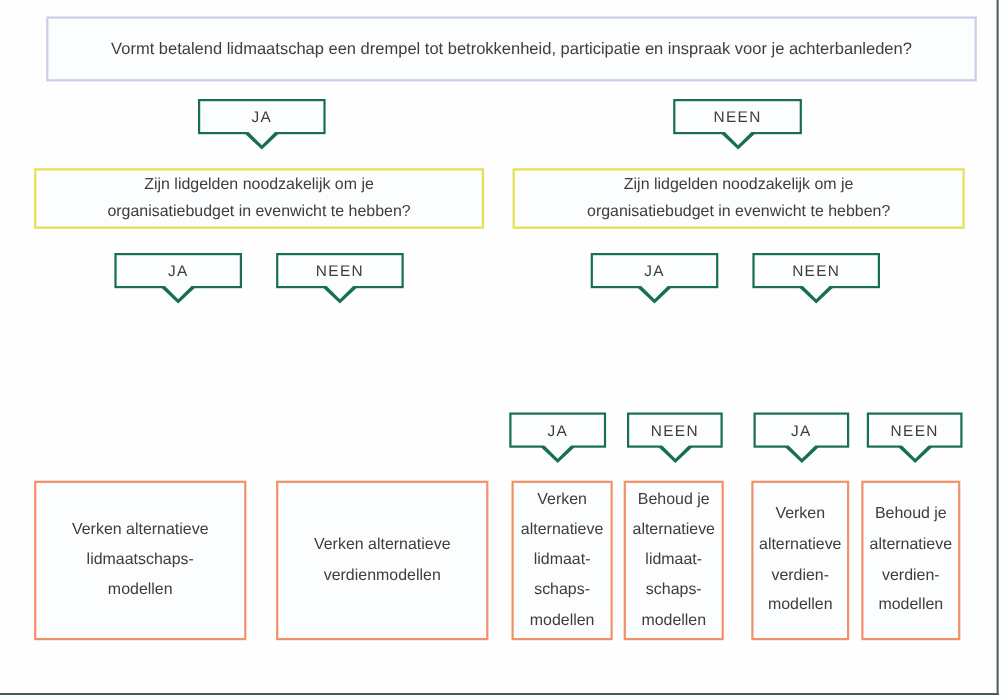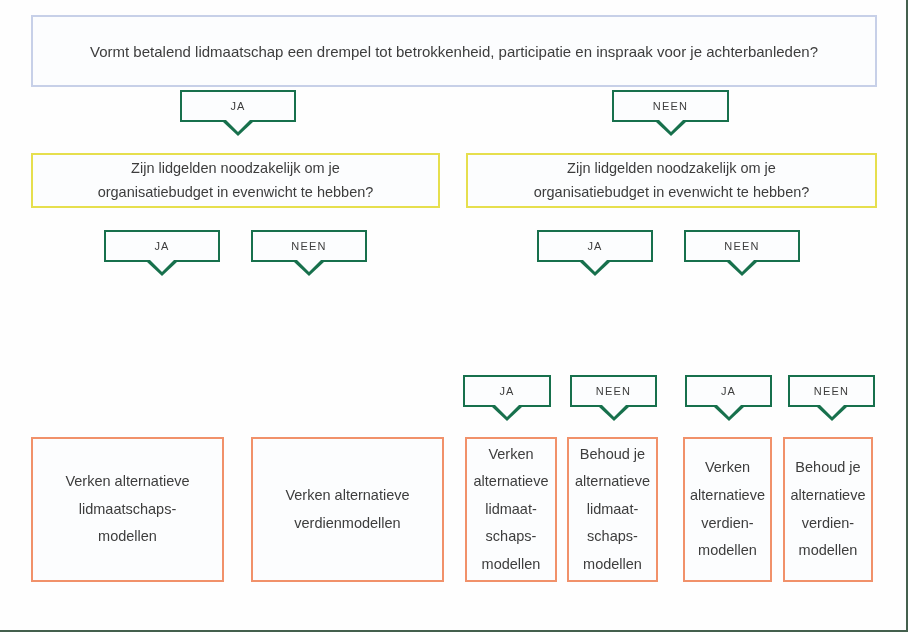--- a/index.html
+++ b/index.html
@@ -27,35 +27,35 @@
   .box {
     position: absolute;
     box-sizing: border-box;
     background: var(--fill);
     display: flex;
     align-items: center;
     justify-content: center;
     text-align: center;
     white-space: pre-line;
   }
-  .q-blue   { left: 31px;  top: 15px;  width: 846px; height: 72px; border: 2px solid var(--blue);   font-size: 15px; }
+  .q-blue   { left: 42px;  top: 15px;  width: 846px; height: 59px; border: 2px solid var(--blue);   font-size: 15px; }
   .q-yellow-left  { left: 31px;  top: 153px; width: 409px; height: 55px; border: 2px solid var(--yellow); font-size: 14.5px; line-height: 1.65; }
   .q-yellow-right { left: 466px; top: 153px; width: 411px; height: 55px; border: 2px solid var(--yellow); font-size: 14.5px; line-height: 1.65; }
   .q-orange { left: 466px; top: 297px; width: 411px; height: 56px; border: 2px solid var(--orange); font-size: 14.5px; line-height: 1.65; }
 
   .tag {
     position: absolute;
     box-sizing: border-box;
     height: 32px;
     background: var(--fill);
     border: 2px solid var(--green);
     display: flex;
     align-items: center;
     justify-content: center;
-    font-size: 11px;
+    font-size: 14px;
     letter-spacing: 1.2px;
   }
   .tag::before {
     content: '';
     position: absolute;
     top: 29px; left: 50%; margin-left: -16px;
     width: 0; height: 0;
     border-style: solid;
     border-width: 15px 16px 0 16px;
     border-color: var(--green) transparent transparent transparent;

